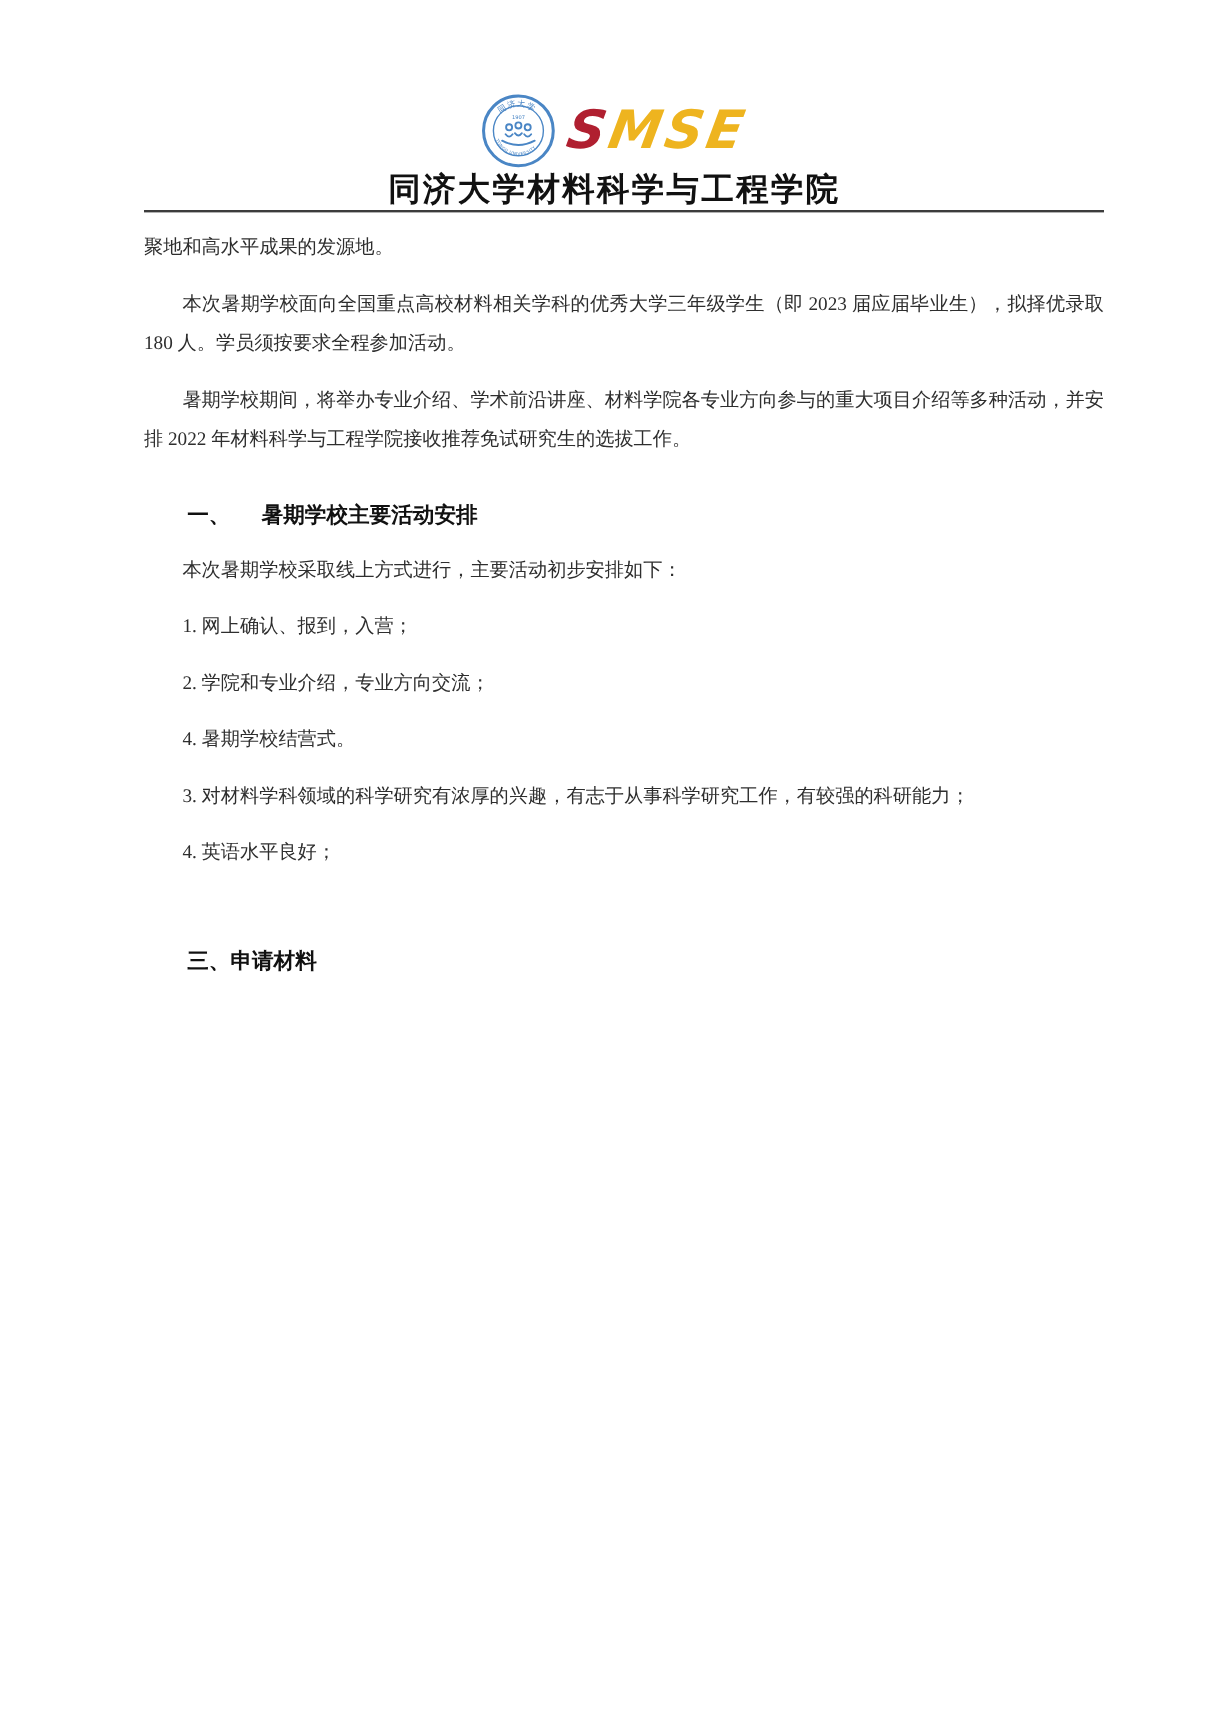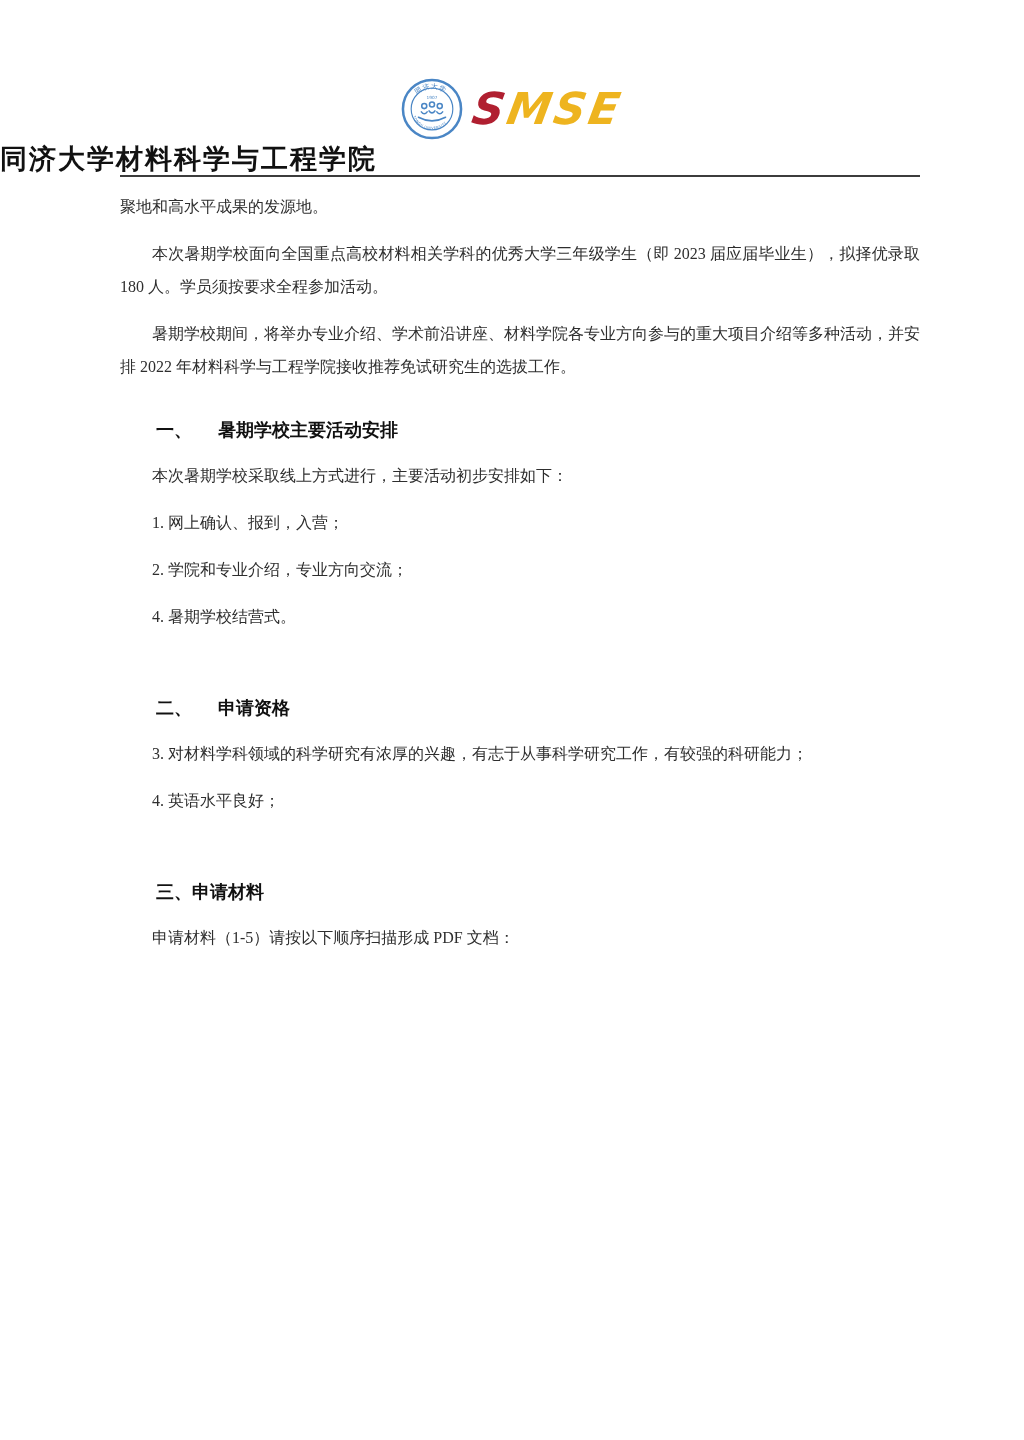--- a/index.html
+++ b/index.html
@@ -32,20 +32,21 @@
     font-weight:900;font-style:italic;
     font-size:44px;line-height:1;
     letter-spacing:3px;
     transform:skewX(-10deg);
     user-select:none;
   }
   .wm-first{color:var(--accent_red);}
   .wm-rest{color:var(--accent_gold);}
   .college-name{
     margin-top:2px;
+    text-align:center;
     font-family:"DejaVu Sans","Liberation Sans",sans-serif;
     font-weight:bold;
     font-size:27px;
     line-height:33px;
     letter-spacing:2px;
     color:var(--heading);
   }
 
   
   .content{
@@ -127,24 +128,22 @@
 
     <h2 class="sec"><span>一、</span><span class="hgap"></span><span>暑期学校主要活动安排</span></h2>
 
     <p class="para indent">本次暑期学校采取线上方式进行，主要活动初步安排如下：</p>
 
     <p class="para indent">1. 网上确认、报到，入营；</p>
     <p class="para indent">2. 学院和专业介绍，专业方向交流；</p>
     <p class="para indent">4. 暑期学校结营式。</p>
 
 
-    <h2 class="sec sec-spaced"><span>二、</span><span class="hgap"></span><span>申请资格</span></h2>
 
     <p class="para indent">3. 对材料学科领域的科学研究有浓厚的兴趣，有志于从事科学研究工作，有较强的科研能力；</p>
     <p class="para indent">4. 英语水平良好；</p>
 
     <h2 class="sec sec-spaced">三、申请材料</h2>
 
-    <p class="para indent">申请材料（1-5）请按以下顺序扫描形成 PDF 文档：</p>
 
 
   </div>
 </div>
 
 </body></html>

